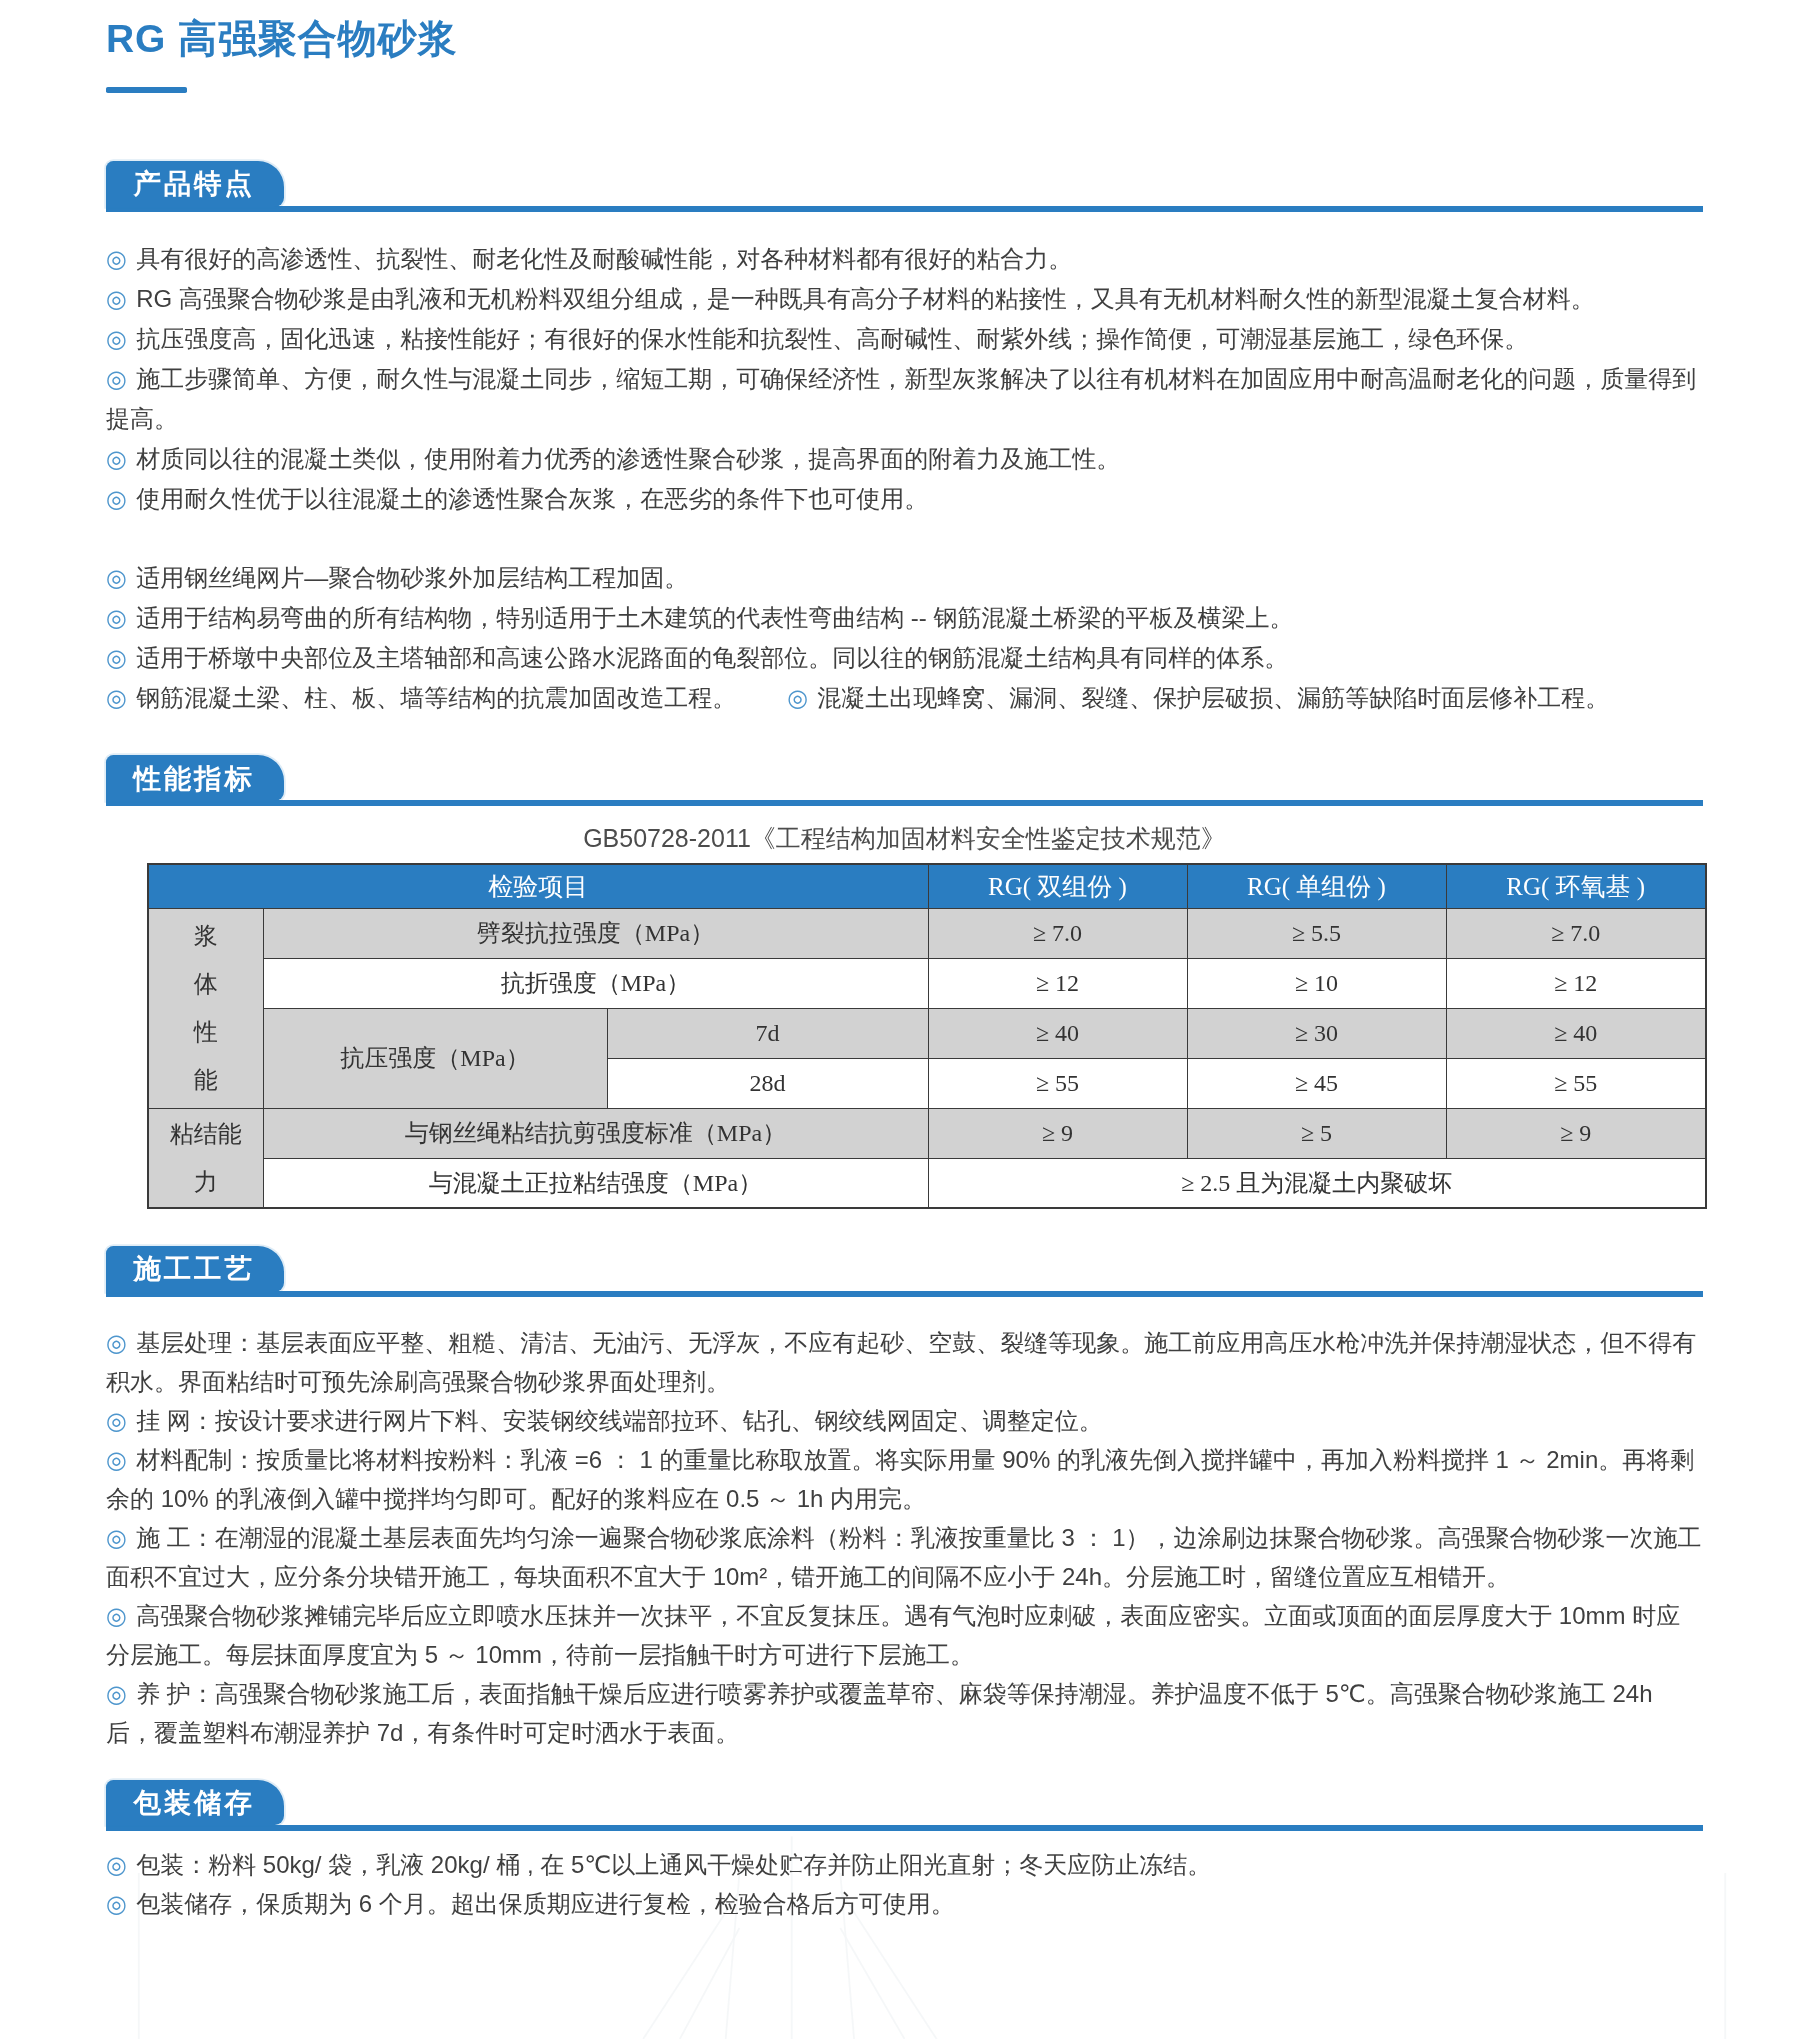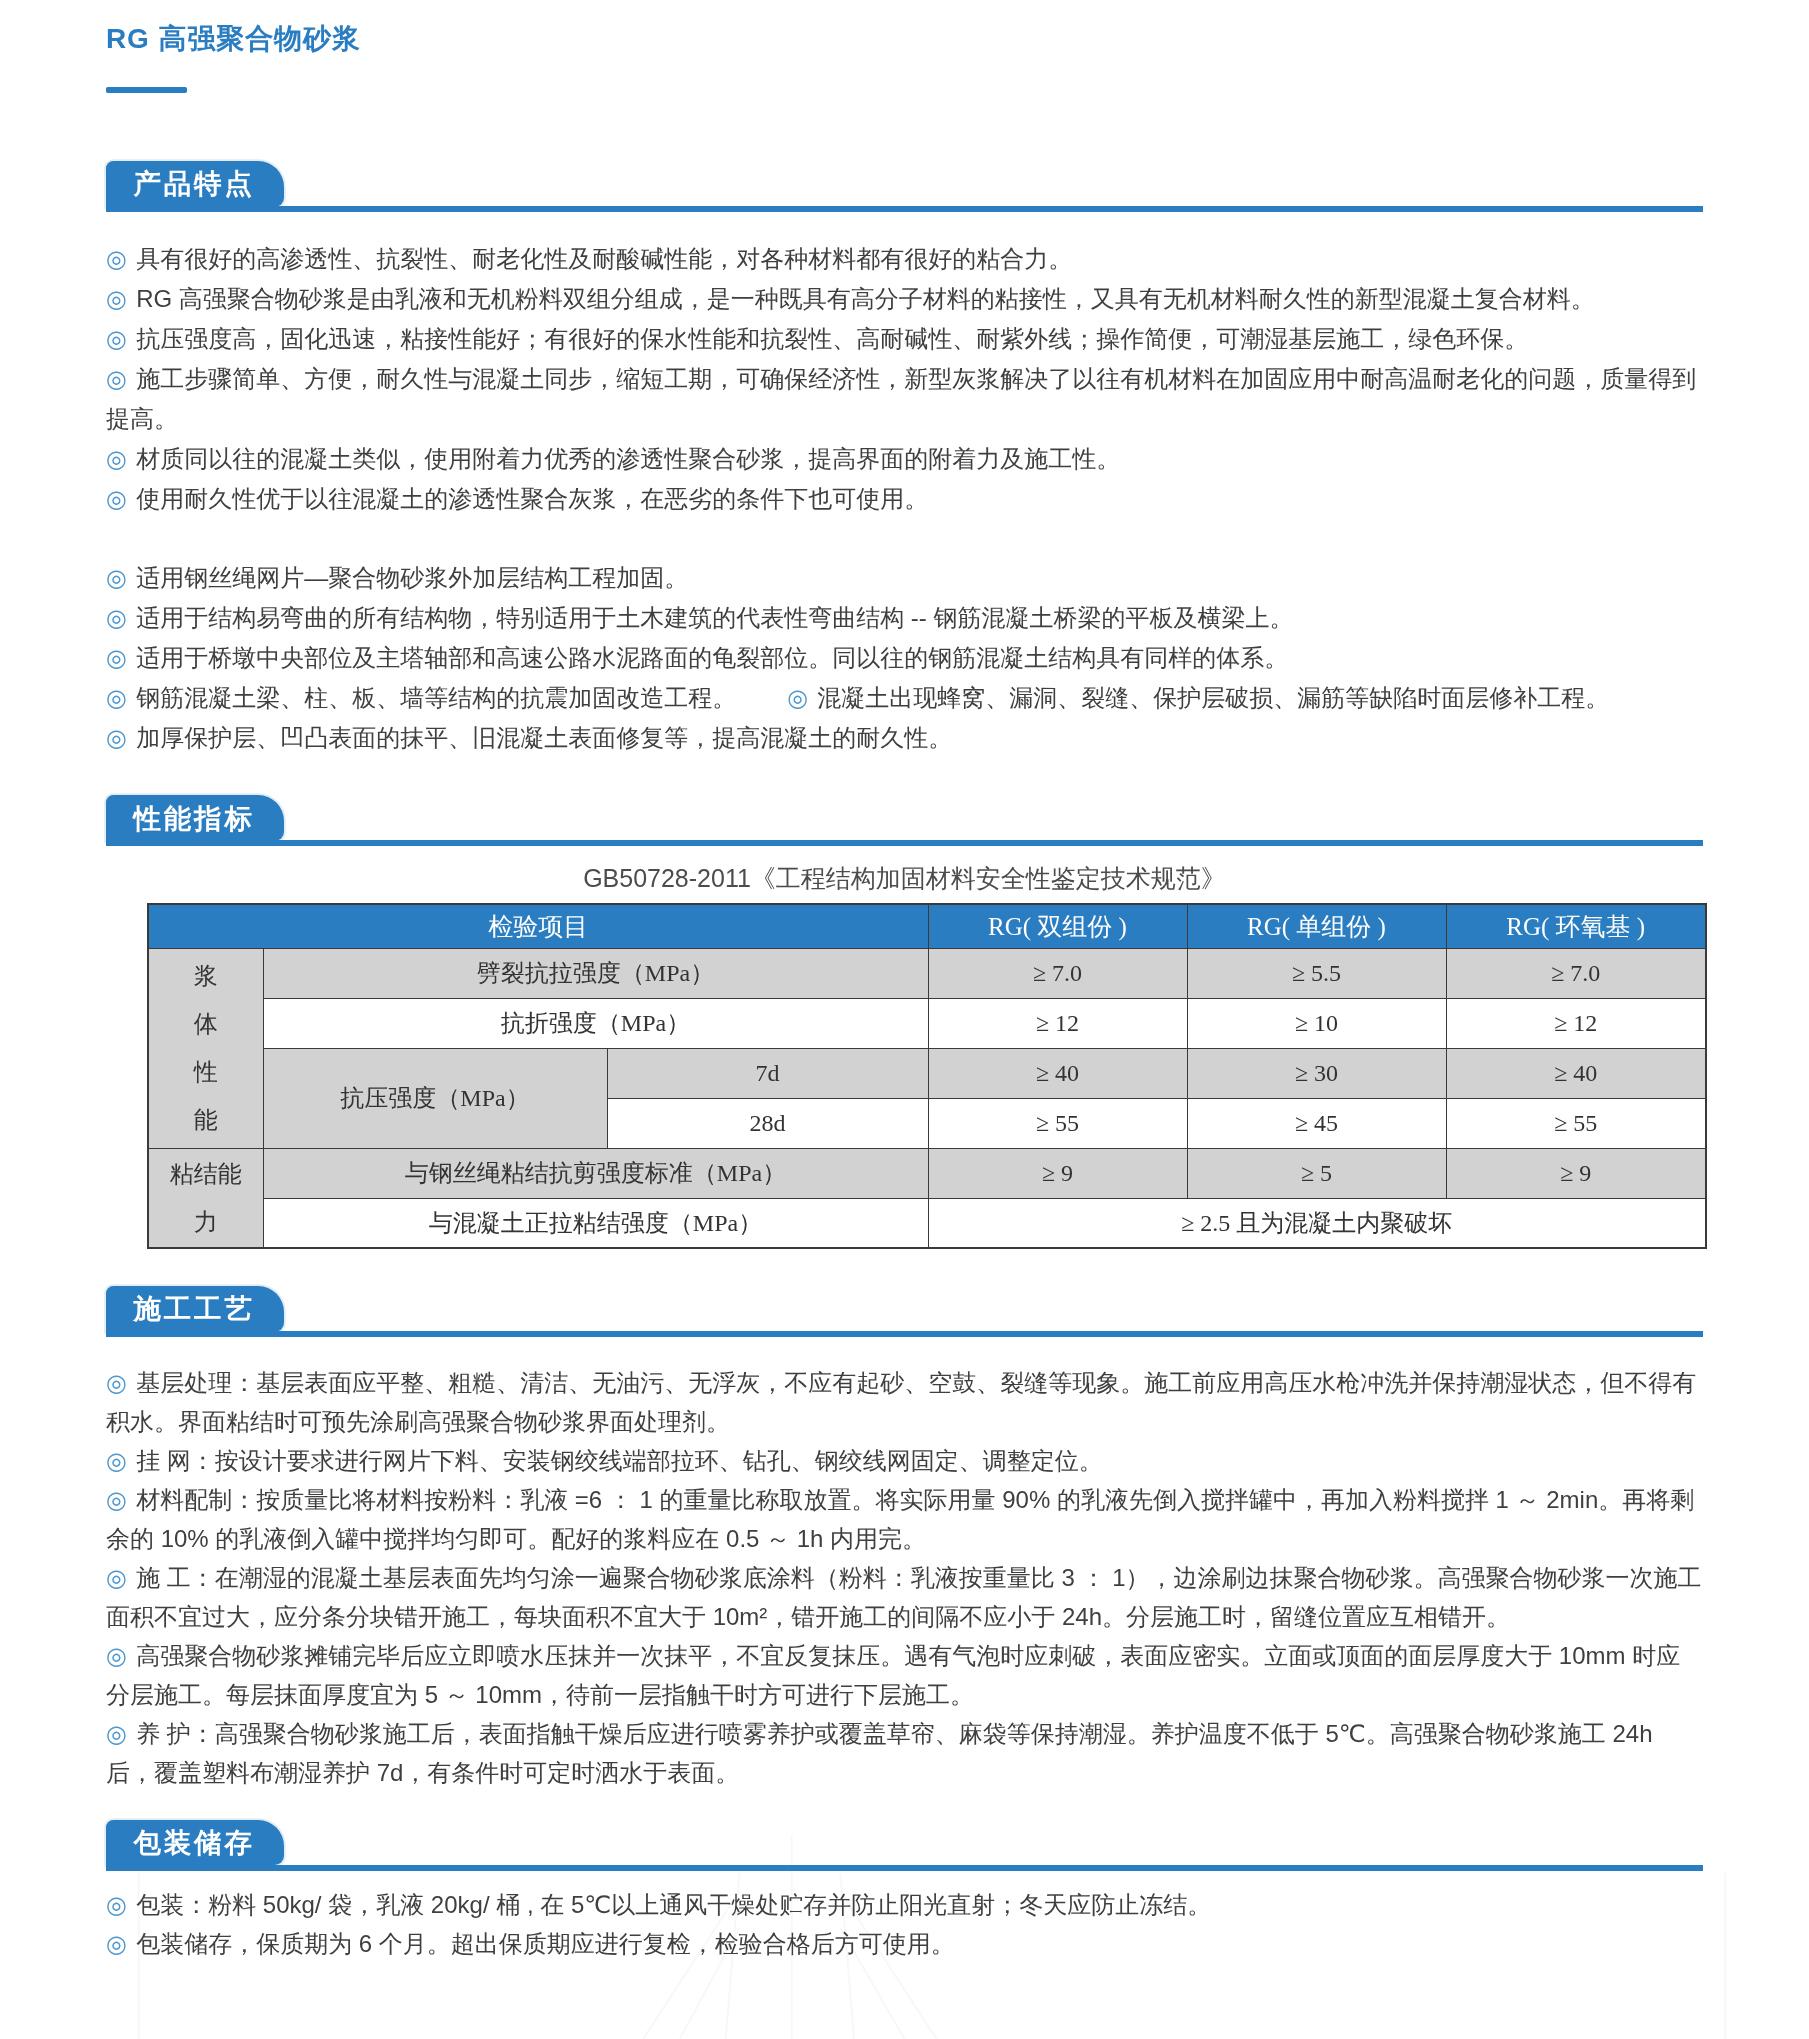--- a/index.html
+++ b/index.html
@@ -20,21 +20,21 @@
     color:var(--ink);
   }
   .page{
     position:relative;
     width:100%;height:100%;
     padding:16.5px 106px 0 106px;
   }
   
   .doc-title{
     color:var(--accent);
-    font-size:28px;
+    font-size:39px;
     font-weight:bold;
     letter-spacing:0.9px;
     line-height:44px;
   }
   .title-underline{
     margin-top:26px;
     width:81px;height:6.4px;
     background:var(--accent);
     border-radius:1.8px;
   }
@@ -160,21 +160,20 @@
       <p class="item"><span class="bullet">◎</span><span>使用耐久性优于以往混凝土的渗透性聚合灰浆，在恶劣的条件下也可使用。</span></p>
     </div>
   </div>
 
   <div class="section sec-scope">
     <div class="item-list">
       <p class="item"><span class="bullet">◎</span><span>适用钢丝绳网片—聚合物砂浆外加层结构工程加固。</span></p>
       <p class="item"><span class="bullet">◎</span><span>适用于结构易弯曲的所有结构物，特别适用于土木建筑的代表性弯曲结构 -- 钢筋混凝土桥梁的平板及横梁上。</span></p>
       <p class="item"><span class="bullet">◎</span><span>适用于桥墩中央部位及主塔轴部和高速公路水泥路面的龟裂部位。同以往的钢筋混凝土结构具有同样的体系。</span></p>
       <p class="item"><span class="bullet">◎</span><span>钢筋混凝土梁、柱、板、墙等结构的抗震加固改造工程。</span><span class="dual-gap"></span><span class="bullet">◎</span><span>混凝土出现蜂窝、漏洞、裂缝、保护层破损、漏筋等缺陷时面层修补工程。</span></p>
-      <p class="item"><span class="bullet">◎</span><span>加厚保护层、凹凸表面的抹平、旧混凝土表面修复等，提高混凝土的耐久性。</span></p>
     </div>
   </div>
 
   <div class="section sec-performance">
     <div class="section-head">
       <span class="section-tab">性能指标</span>
     </div>
     <div class="tbl-caption">GB50728-2011《工程结构加固材料安全性鉴定技术规范》</div>
 
     <table class="perf">

